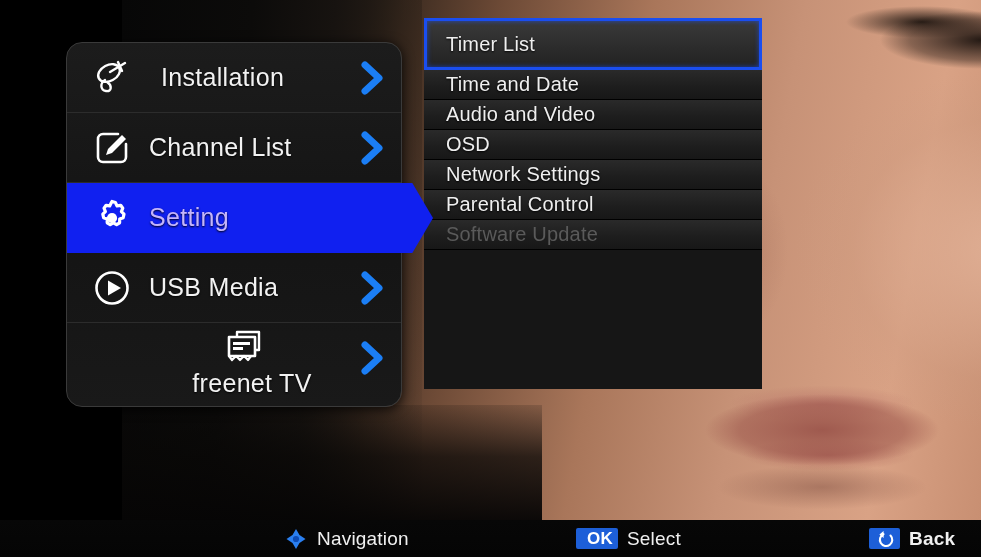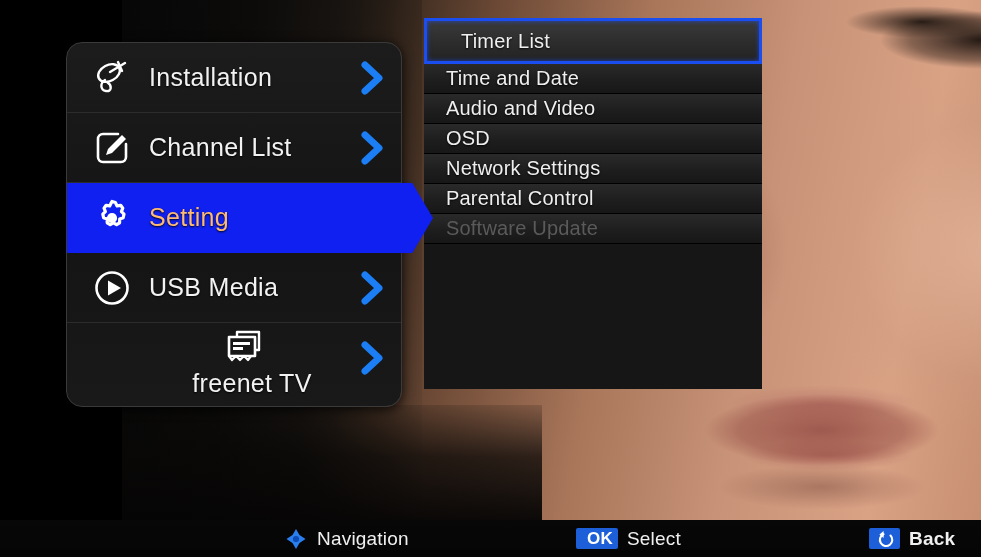--- a/index.html
+++ b/index.html
@@ -57,38 +57,38 @@
     border-radius:16px;
     box-shadow:0 2px 12px rgba(0,0,0,.85);
     overflow:visible;
     z-index:6;
   }
   .m-item {
     position:relative; height:70px; display:flex; align-items:center;
     padding-left:22px; color:#f2f2f2;
     border-bottom:1px solid #2c2c2c;
   }
-  .m-item:first-child { border-top-left-radius:15px; border-top-right-radius:15px; }
+  .m-item:first-child { border-top-left-radius:15px; border-top-right-radius:15px;gap:12px; }
   .m-item:last-child  { border-bottom:none; border-bottom-left-radius:15px; border-bottom-right-radius:15px;flex-direction:column; }
   .m-item .m-icon { width:46px; height:46px; flex:0 0 46px; display:flex; align-items:center; justify-content:center; }
   .m-item .m-label {
     margin-left:14px; font-size:25px; letter-spacing:.3px;
     text-shadow:0 1px 2px rgba(0,0,0,.9);
   }
   .m-item .m-arrow {
     position:absolute; right:16px; top:50%; transform:translateY(-50%);
     width:26px; height:34px;
   }
   
   .m-item.selected {
     background:#1020f0;
     border-bottom-color:#1020f0;
     z-index:3;
   }
-  .m-item.selected .m-label { color:#fdba74; }
+  .m-item.selected .m-label { color:#c4b5fd; }
   
   .sel-point {
     position:absolute; right:-32px; top:0; width:32px; height:70px;
     overflow:hidden;
   }
   .sel-point:before {
     content:""; position:absolute; left:-14px; top:0;
     width:46px; height:70px; background:#1020f0;
     clip-path:polygon(0 0, 55% 0, 100% 50%, 55% 100%, 0 100%);
   }
@@ -103,22 +103,22 @@
     height:30px; display:flex; align-items:center; padding-left:22px;
     font-size:20px; color:#efefef; letter-spacing:.2px;
     border-bottom:1px solid #000;
     background:linear-gradient(180deg,#2a2a2a 0%,#1e1e1e 55%,#171717 100%);
     text-shadow:0 1px 2px rgba(0,0,0,.9);
   }
   .s-item.highlighted {
     background:linear-gradient(180deg,#3a3a3a 0%,#2b2b2b 60%,#232323 100%);
     border:3px solid #1a4ef0;
     box-shadow:0 0 5px rgba(26,78,240,.7) inset;
-    padding-left:34px;
-    height:46px;
+    padding-left:19px;
+    height:52px;
   }
   .s-item.disabled { color:#5a5a5a; text-shadow:none; }
 
   
   #status-bar {
     position:absolute; left:0; bottom:0; width:981px; height:37px;
     background:linear-gradient(180deg,#070707 0%,#050505 100%);
     z-index:8;
     margin-top:16px;
   }

